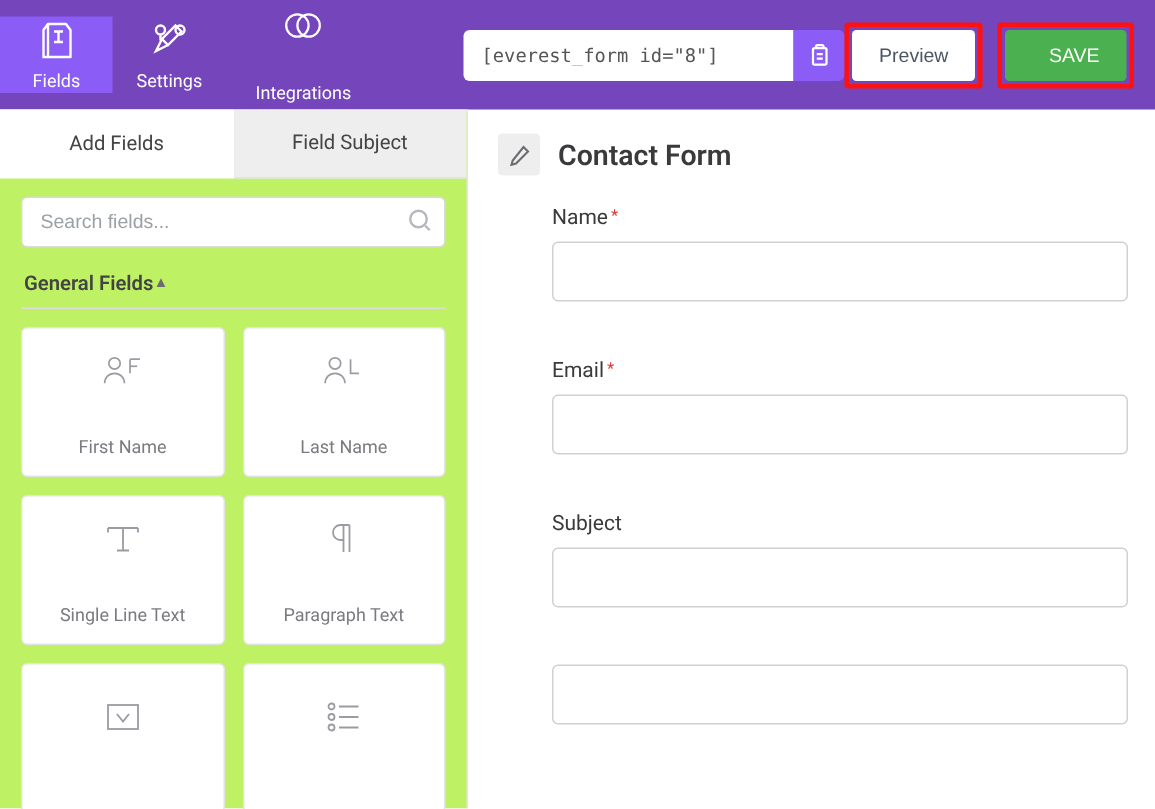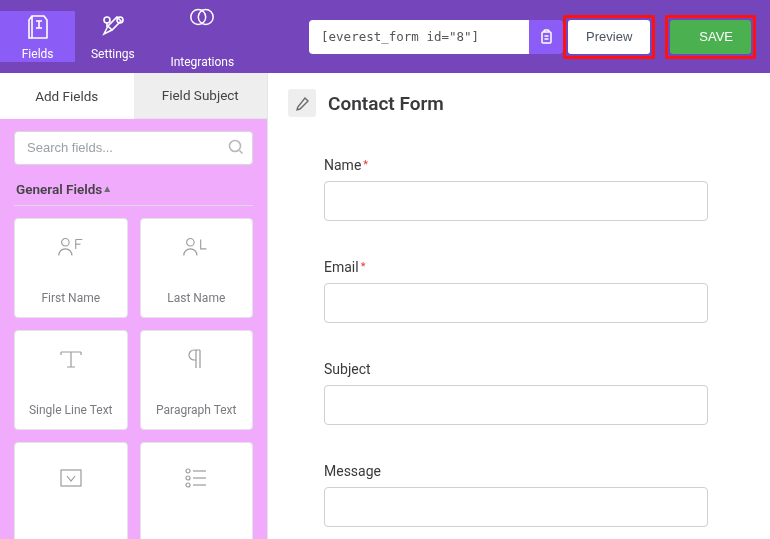--- a/index.html
+++ b/index.html
@@ -11,38 +11,38 @@
   .nav-icon { width: 28px; height: 28px; display: flex; align-items: center; justify-content: center; }
   .shortcode-wrap { display: flex; align-items: center; margin-left: 55px; }
   .shortcode-input { height: 34px; width: 220px; border: none; border-radius: 4px 0 0 4px; padding: 0 12px; font-family: monospace; font-size: 12.5px; color: #555; background: #fff; }
   .shortcode-copy { height: 34px; width: 34px; background: #8b5cf6; border: none; border-radius: 0 4px 4px 0; display: flex; align-items: center; justify-content: center; cursor: pointer; }
   .top-actions { margin-left: auto; display: flex; gap: 10px; padding-right: 14px; }
   .btn { height: 34px; padding: 0 18px; border: none; border-radius: 3px; font-size: 13px; cursor: pointer; display: flex; align-items: center; justify-content: center; }
   .btn-preview { background: #fff; color: #4b5563; }
   .btn-save { background: #4bb04f; color: #fff; font-weight: 500; padding-left: 29px; }
   .highlight-box { border: 3px solid #ff1111; padding: 2px; border-radius: 2px; }
   .main { display: flex; height: calc(539px - 73px); }
-  .sidebar { width: 268px; background: #f0abfc; border-right: 1px solid #e5e5e7; display: flex; flex-direction: column; }
+  .sidebar { width: 312px; background: #bef264; border-right: 1px solid #e5e5e7; display: flex; flex-direction: column; }
   .tabs { display: flex; height: 48px; }
   .tab { flex: 1; display: flex; align-items: center; justify-content: center; font-size: 13.5px; color: #444; cursor: pointer; border-bottom: 1px solid #e3e3e4; }
   .tab.active { background: #fff; border-bottom: none; }
   .tab.inactive { background: #eeeeef; }
   .search-wrap { padding: 12px 14px 10px; position: relative; }
   .search-input { width: 100%; height: 34px; border: 1px solid #d9d9db; border-radius: 4px; padding: 0 34px 0 12px; font-size: 13px; color: #666; }
   .search-input::placeholder { color: #9aa0a6; }
   .search-icon-wrap { position: absolute; right: 22px; top: 50%; transform: translateY(-50%); }
   .section-header { display: flex; align-items: center; padding: 6px 16px 8px; font-weight: 600; font-size: 13.5px; color: #444; cursor: pointer; }
   .section-header .arrw { font-size: 10px; color: #6b6b70; }
   .divider { height: 1px; background: #dcdcde; margin: 0 14px 12px; }
   .field-grid { display: grid; grid-template-columns: 1fr 1fr; gap: 12px; padding: 0 14px 14px; overflow-y: auto; }
   .field-card { background: #fff; border: 1px solid #e3e3e5; border-radius: 4px; height: 100px; display: flex; flex-direction: column; align-items: center; justify-content: center; gap: 28px; cursor: grab; }
   .field-card .fc-label { font-size: 12px; color: #7a7a80; }
   .fc-icon { width: 32px; height: 32px; display: flex; align-items: center; justify-content: center; }
   .canvas { flex: 1; padding: 16px 28px 0 20px; overflow-y: hidden; }
-  .form-title-row { display: flex; align-items: center; gap: 12px; margin-bottom: 40px; }
+  .form-title-row { display: flex; align-items: center; gap: 12px; margin-bottom: 20px; }
   .edit-box { width: 28px; height: 28px; background: #eeeeef; border-radius: 3px; display: flex; align-items: center; justify-content: center; }
   .form-title { font-size: 19px; font-weight: 600; color: #3a3a3d; }
   .form-field { margin: 0 0 38px 36px; }
   .ff-label { font-size: 14px; color: #3a3a3d; margin-bottom: 8px; }
   .req { color: #e53935; font-size: 11px; margin-left: 2px; position: relative; top: -2px; }
   .ff-input { width: 384px; height: 40px; border: 1px solid #d0d0d3; border-radius: 4px; background: #fff; }
   svg { display: block; }
 </style>
 </head>
 <body>
@@ -216,17 +216,16 @@
       <div class="ff-label"><span>Email</span><span class="req">*</span></div>
       <div class="ff-input"></div>
     </div>
 
     <div class="form-field">
       <div class="ff-label"><span>Subject</span></div>
       <div class="ff-input"></div>
     </div>
 
     <div class="form-field">
-      <div class="ff-label"><span>Message</span></div>
       <div class="ff-input"></div>
     </div>
   </div>
 </div>
 
 </body></html>

